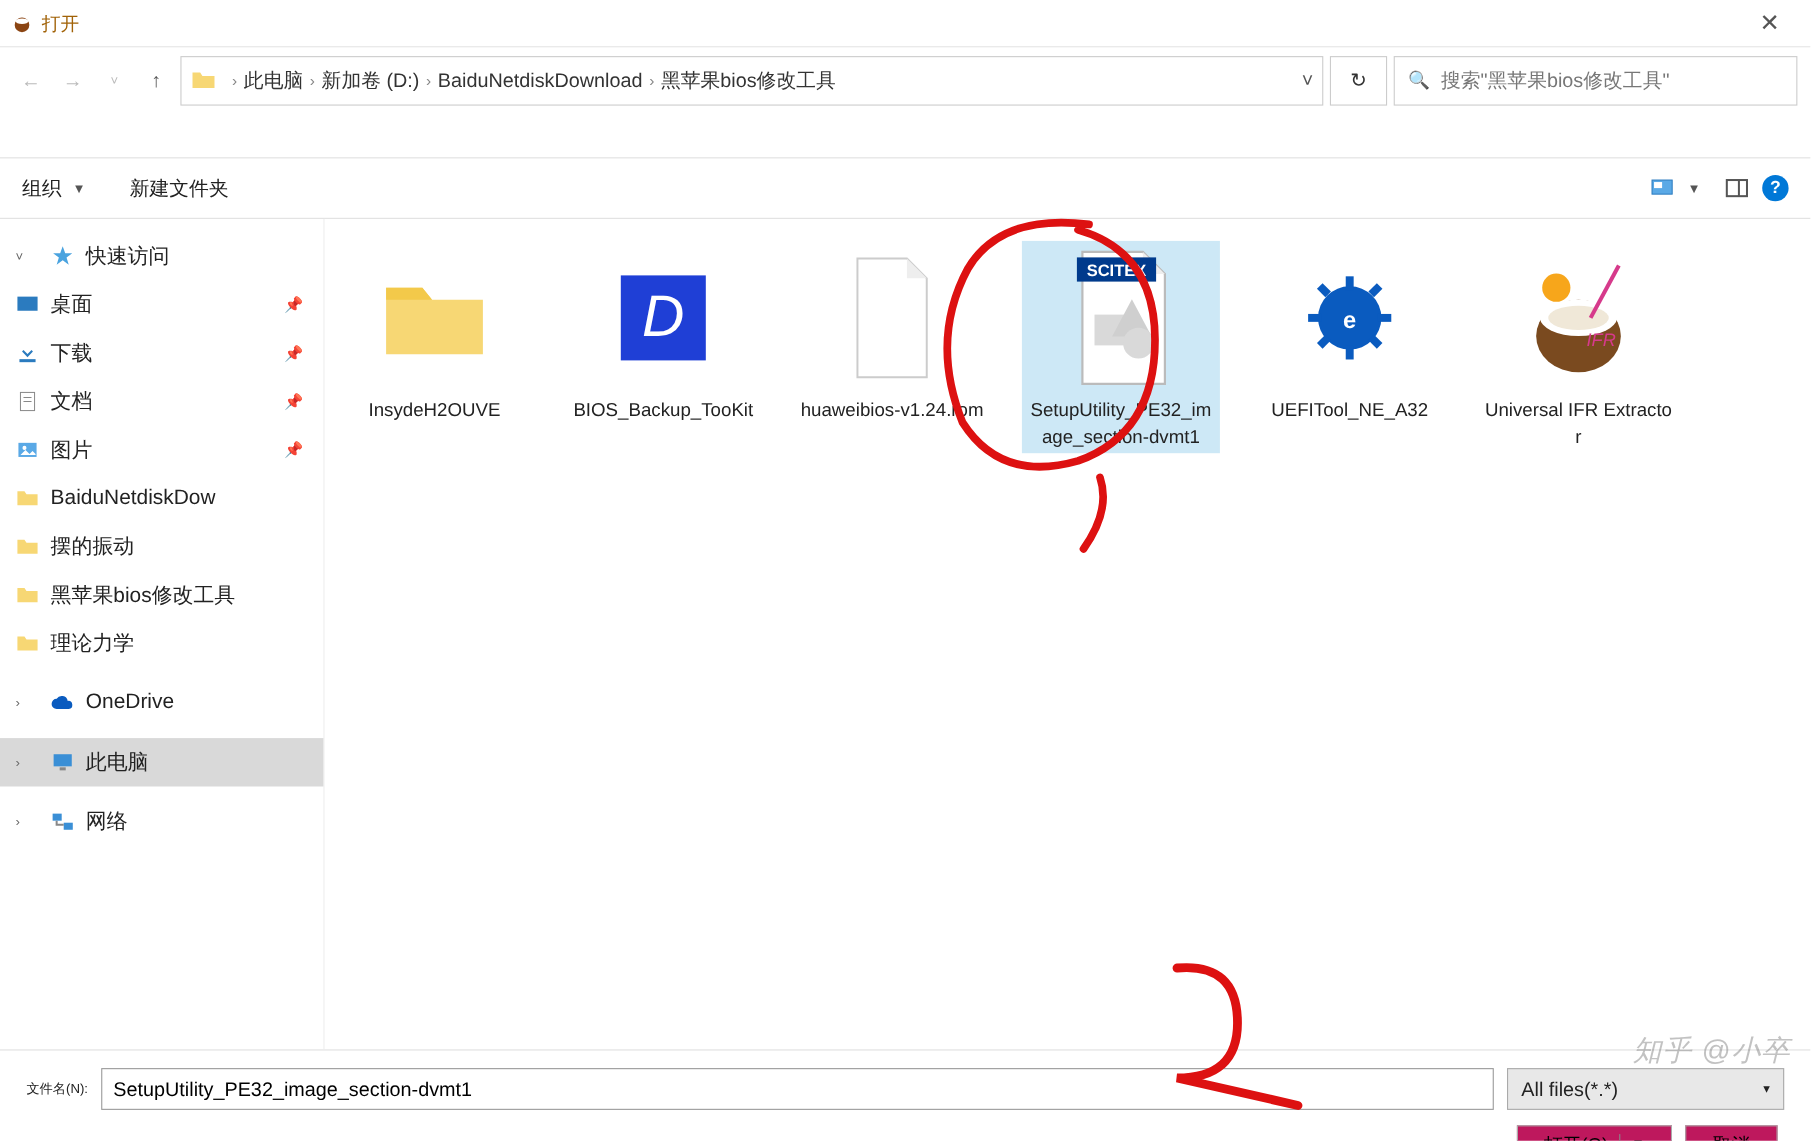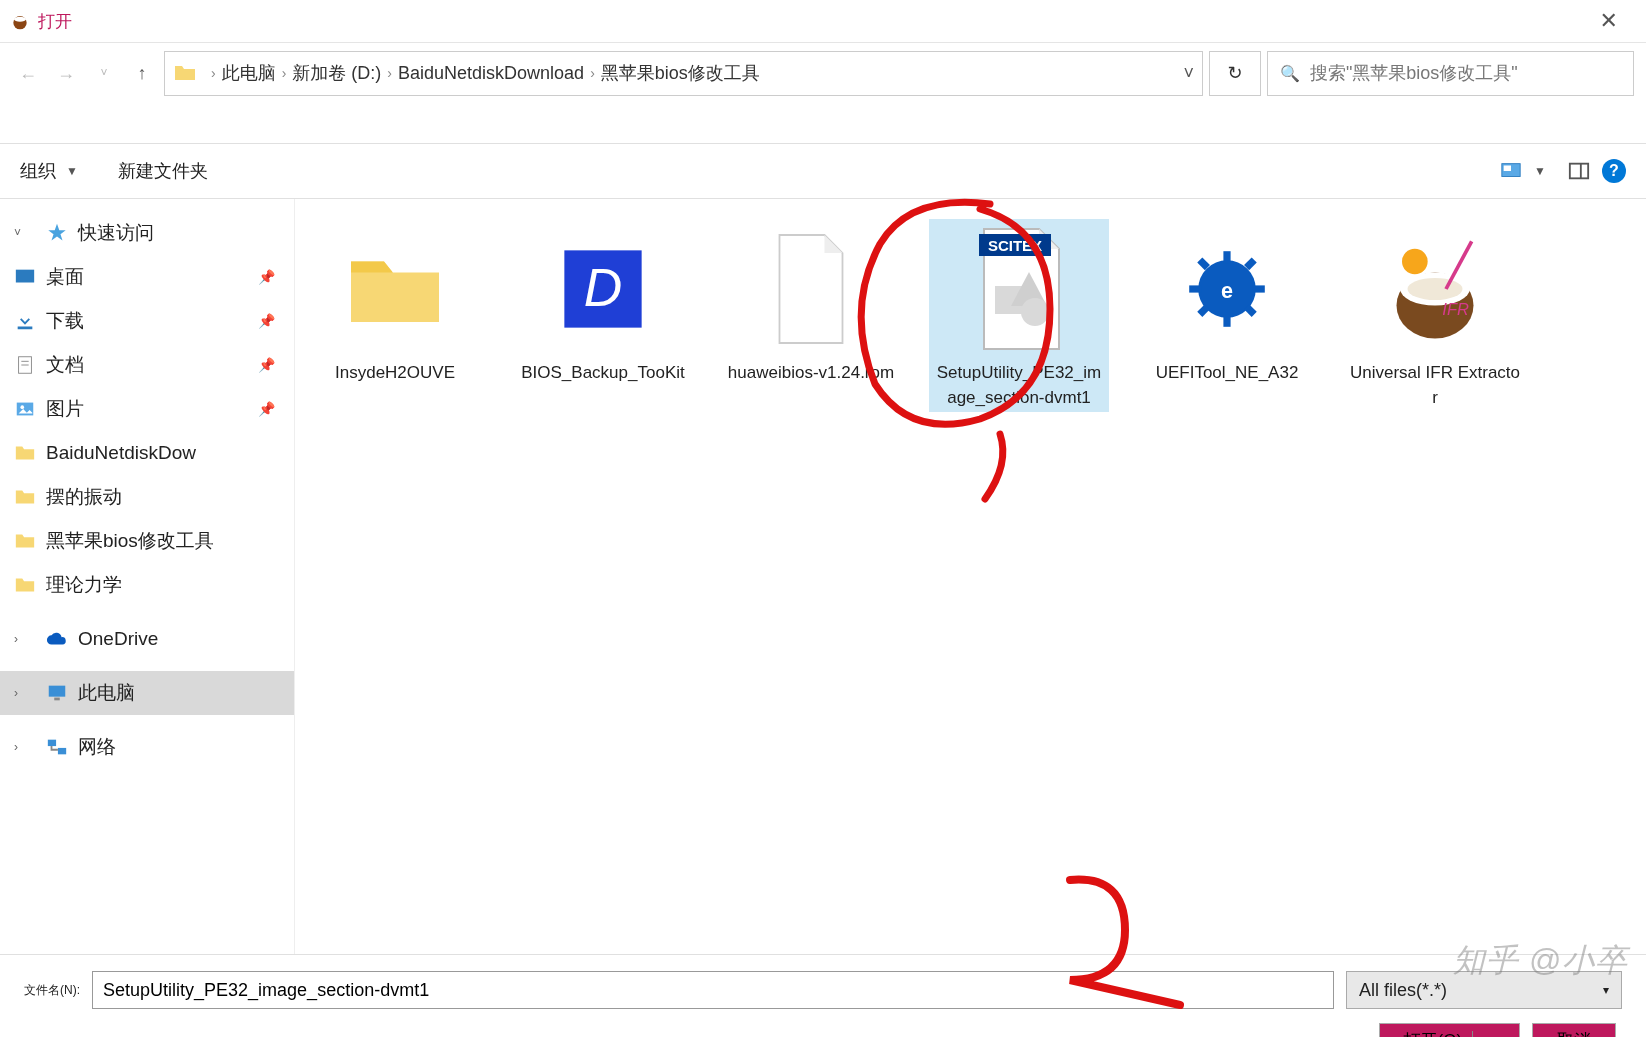--- a/index.html
+++ b/index.html
@@ -1,21 +1,21 @@
 <!DOCTYPE html>
 <html><head>
 <meta charset="utf-8">
 <style>
 * { box-sizing: border-box; margin: 0; padding: 0; font-family: "Microsoft YaHei", "Segoe UI", sans-serif; }
 body { width: 1646px; height: 1037px; background: #fff; overflow: hidden; position: relative; }
 
 
 .titlebar { height: 43px; display: flex; align-items: center; padding: 0 10px; border-bottom: 1px solid #e5e5e5; }
 .titlebar .icon { width: 20px; height: 20px; margin-right: 8px; }
-.titlebar .title { font-size: 17px; color: #be185d; }
+.titlebar .title { font-size: 17px; color: #a16207; }
 .titlebar .close { margin-left: auto; font-size: 22px; color: #555; padding: 0 18px; }
 
 
 .navrow { height: 60px; display: flex; align-items: center; padding: 0 12px; gap: 6px; }
 .navbtn { width: 32px; height: 32px; display: flex; align-items: center; justify-content: center; color: #bbb; font-size: 18px; }
 .navbtn.dark { color: #555; }
 .pathbox { flex: 1; height: 45px; border: 1px solid #ccc; display: flex; align-items: center; padding: 0 8px; font-size: 18px; color: #333; }
 .path-folder-icon { width: 24px; height: 24px; margin-right: 8px; }
 .path-chevron { color: #888; margin: 0 6px; font-size: 14px; }
 .path-end-chevron { margin-left: auto; color: #555; }
@@ -45,31 +45,31 @@
 .file-item { width: 180px; display: flex; flex-direction: column; align-items: center; text-align: center; font-size: 17px; color: #222; line-height: 1.45; }
 .file-item.selected { background: #cde8f6; }
 .file-icon-wrap { width: 140px; height: 140px; display: flex; align-items: center; justify-content: center; }
 .file-label { padding: 2px 4px; word-break: break-all; }
 
 
 .bottombar { height: 115px; border-top: 1px solid #e0e0e0; padding: 16px 24px 0; }
 .fn-row { display: flex; align-items: center; gap: 12px; margin-bottom: 14px; }
 .fn-label { font-size: 12px; color: #222; }
 .fn-input { flex: 1; height: 38px; border: 1px solid #999; padding: 0 10px; font-size: 18px; }
-.fn-filter { width: 276px; height: 38px; border: 1px solid #aaa; background: #e8e8e8; display: flex; align-items: center; padding: 0 12px; font-size: 18px; color: #222; }
+.fn-filter { width: 252px; height: 38px; border: 1px solid #aaa; background: #e8e8e8; display: flex; align-items: center; padding: 0 12px; font-size: 18px; color: #222; }
 .fn-filter .car { margin-left: auto; font-size: 12px; }
 .btn-row { display: flex; justify-content: flex-end; gap: 12px; padding-right: 6px; }
 .winbtn { height: 34px; padding: 0 24px; border: 1px solid #aaa; background: #be185d; font-size: 17px; display: flex; align-items: center; gap: 10px; }
 .winbtn .car { font-size: 12px; }
 
 
 .annot { position: absolute; pointer-events: none; }
 
 
-.watermark { position: absolute; right: 18px; bottom: 54px; font-size: 32px; color: rgba(120,120,120,0.45); font-weight: 300; letter-spacing: 1px; font-style: italic; }
+.watermark { position: absolute; right: 18px; bottom: 64px; font-size: 26px; color: rgba(120,120,120,0.45); font-weight: 300; letter-spacing: 1px; font-style: italic; }
 
 </style>
 </head>
 <body>
 
 <div class="titlebar">
   <span class="icon">
     <svg viewBox="0 0 24 24">
         <circle cx="12" cy="14" r="8" fill="#8b4513"></circle>
         <ellipse cx="12" cy="10" rx="7" ry="3" fill="#fff"></ellipse>

